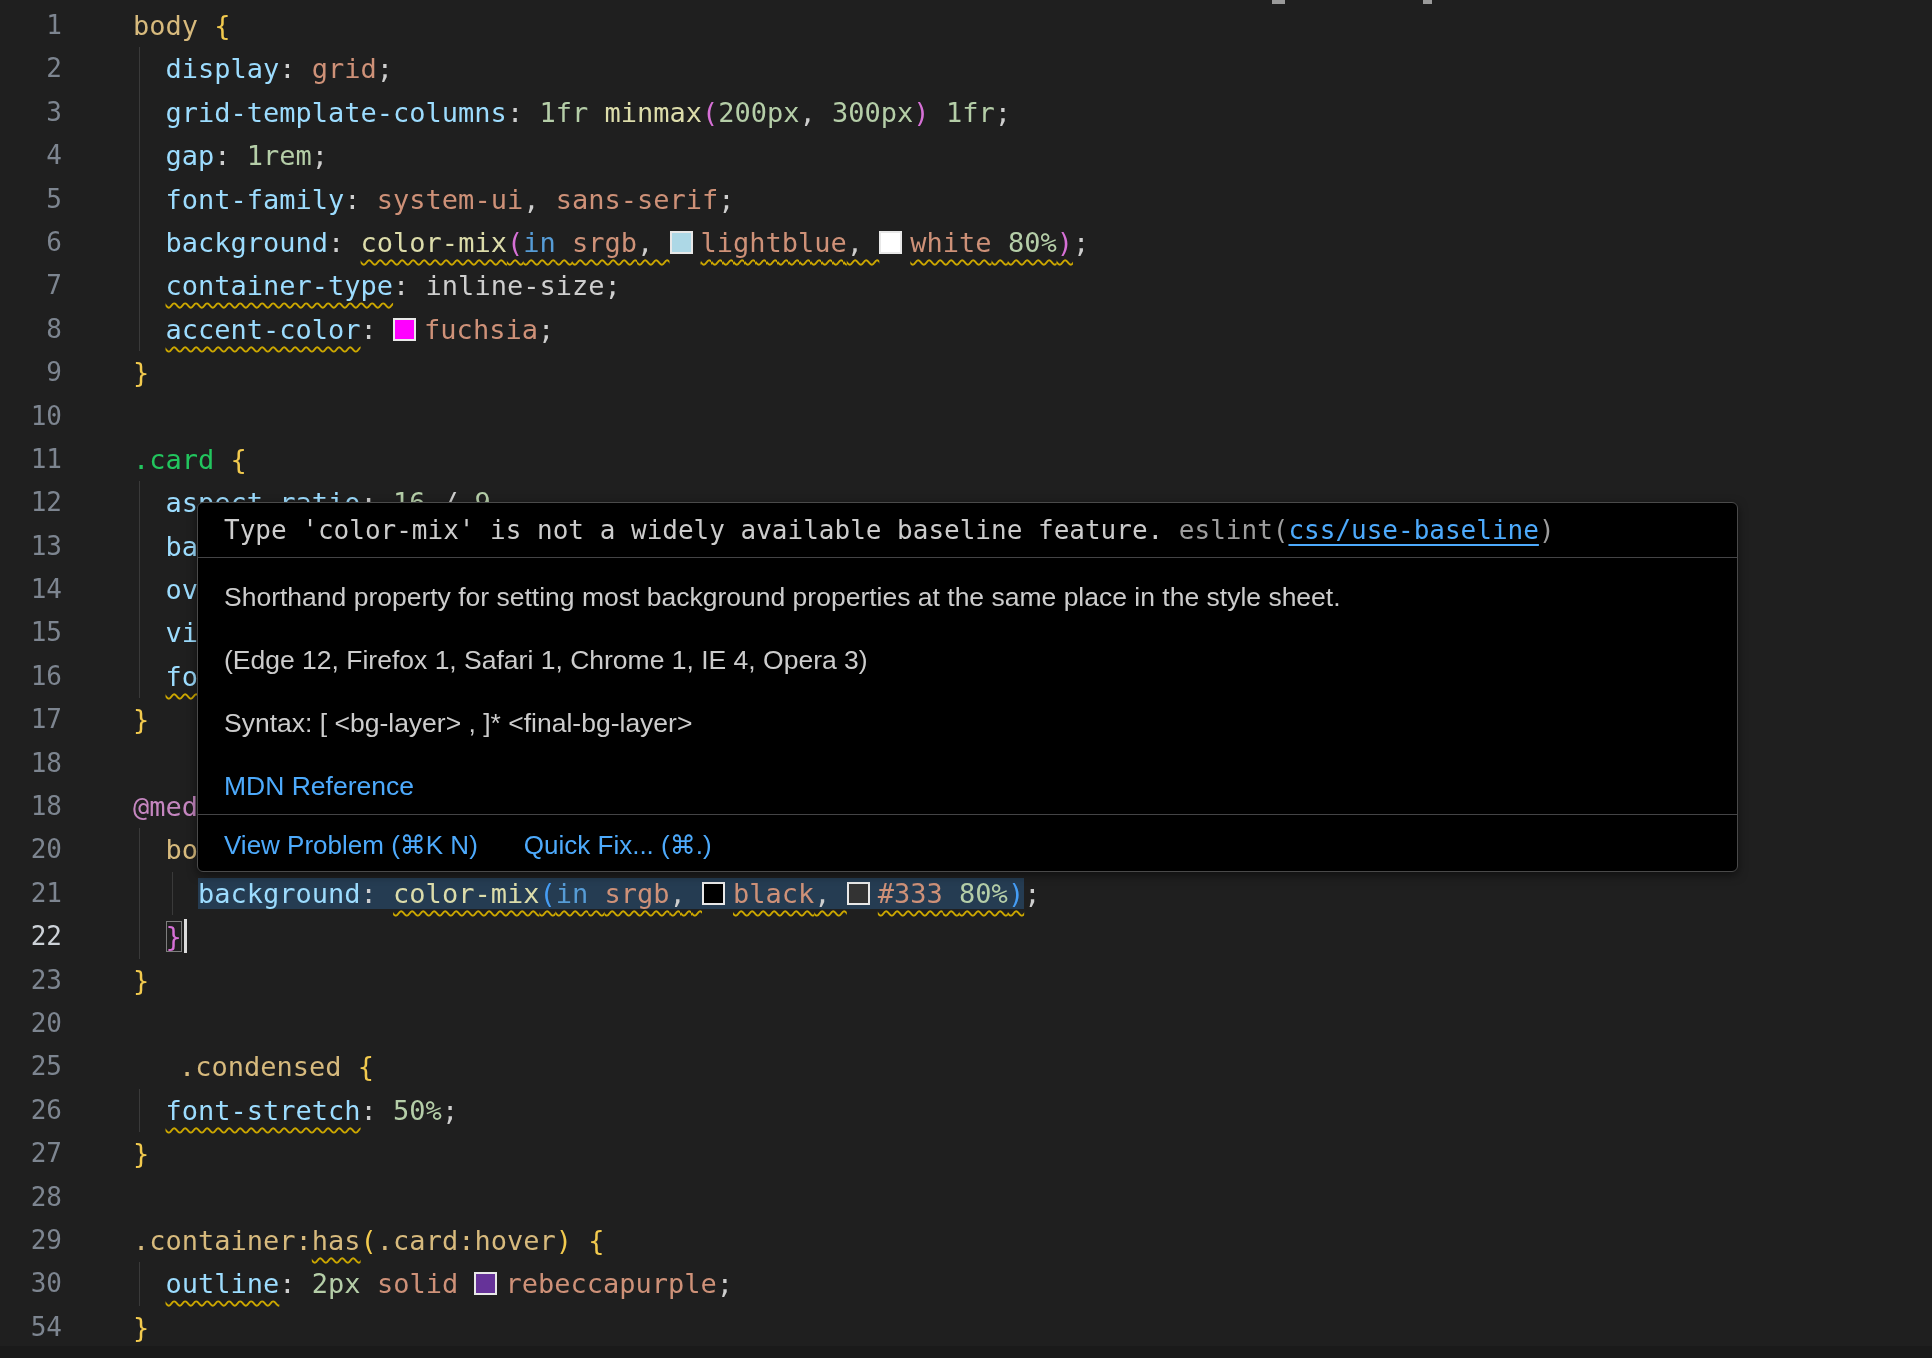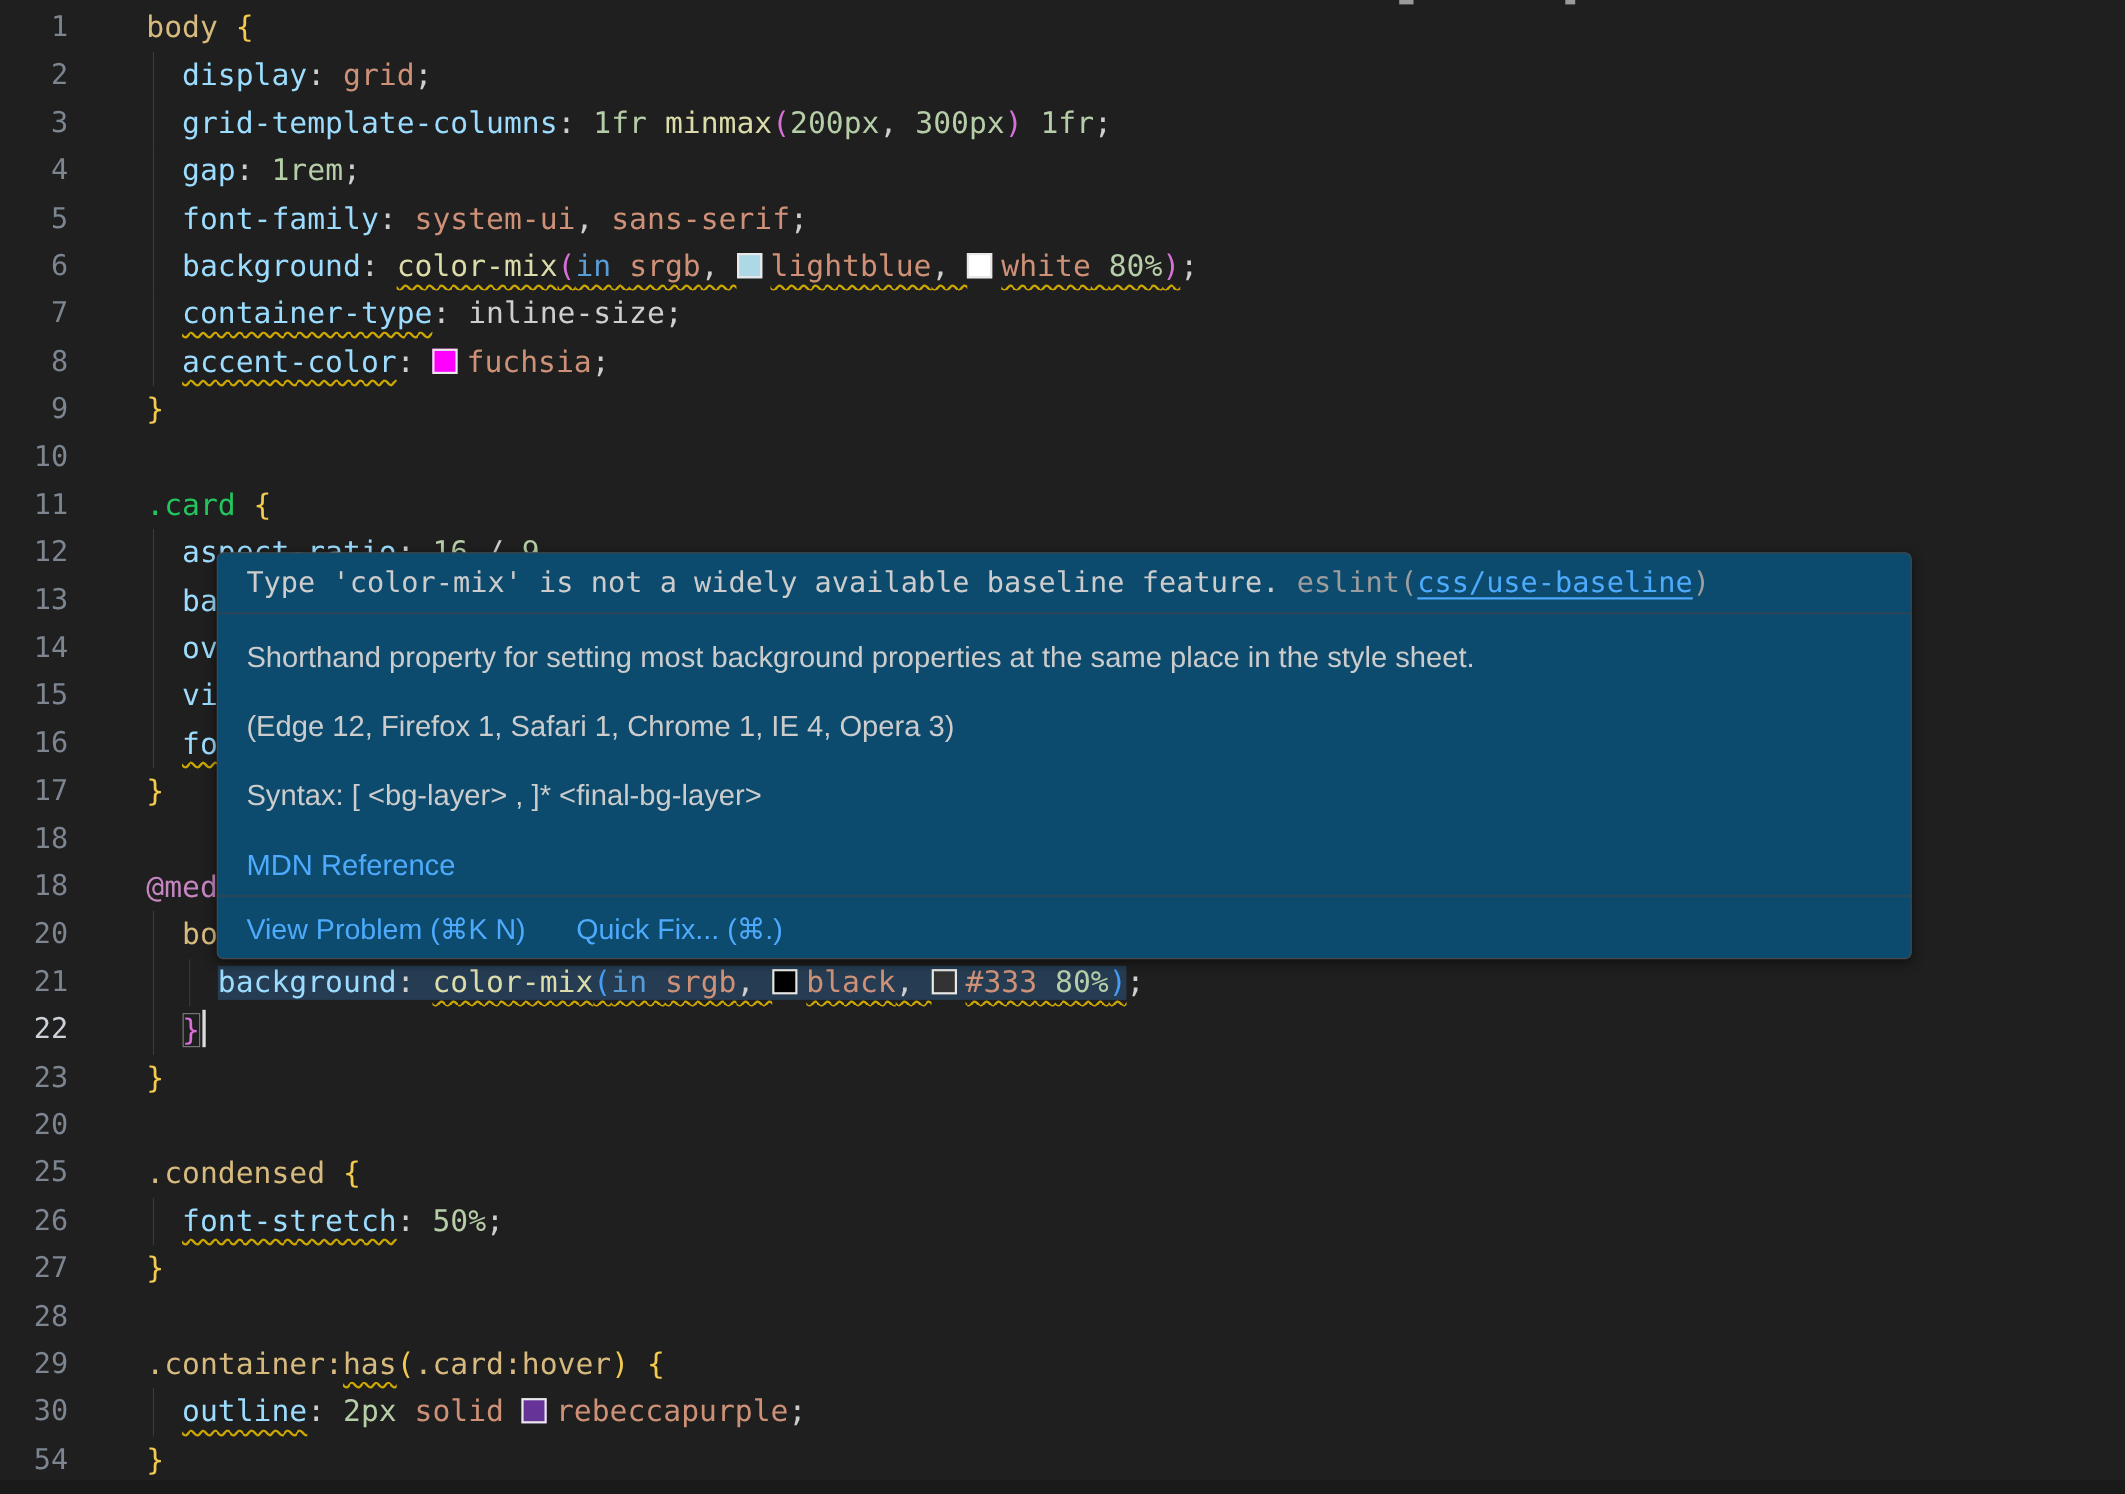--- a/index.html
+++ b/index.html
@@ -17,21 +17,21 @@
   .sq{text-decoration:underline wavy #cca700;text-decoration-thickness:2.4px;
       text-underline-offset:7px;text-decoration-skip-ink:none;}
   .hl{background:#253c52;}
   .box{outline:1.5px solid #7e7e7e;outline-offset:-1px;}
   .swatch{display:inline-block;width:23px;height:23px;border:2.5px solid #e8e8e8;
     box-sizing:border-box;vertical-align:-2px;margin-right:8px;}
   .cursor{display:inline-block;width:3px;height:34px;background:#dcdcdc;
     vertical-align:-7px;margin-left:2px;}
   
   #hover{position:absolute;left:197px;top:502px;width:1541px;height:370px;box-sizing:border-box;
-    background:#0c4a6e;border:1px solid #4a4a4a;border-radius:6px;
+    background:#000000;border:1px solid #4a4a4a;border-radius:6px;
     box-shadow:0 3px 10px rgba(0,0,0,.5);z-index:10;color:#cccccc;}
   #hover .diag{padding:12px 26px;font-size:26px;line-height:30px;
     font-family:"DejaVu Sans Mono",monospace;white-space:nowrap;overflow:hidden;}
   #hover .dim{color:#9d9d9d;}
   #hover a,.link{color:#4daafc;text-decoration:none;cursor:pointer;}
   #hover .rule-link{text-decoration:underline;text-underline-offset:5px;}
   .hr{height:1px;background:#444446;}
   #hover .docs{padding:24px 26px 13px 26px;font-family:"Liberation Sans","DejaVu Sans",sans-serif;
     font-size:26.5px;line-height:30px;}
   #hover .docs p{margin:0 0 33px 0;}
@@ -68,21 +68,21 @@
       <div class="line"><span class="ln">15</span><span class="guide" style="left: 139px;"></span><span class="tok" style="color: rgb(206, 206, 206);">  </span><span class="tok" style="color: rgb(156, 220, 254);">vi</span></div>
       <div class="line"><span class="ln">16</span><span class="guide" style="left: 139px;"></span><span class="tok" style="color: rgb(206, 206, 206);">  </span><span class="sq"><span class="tok" style="color: rgb(156, 220, 254);">fo</span></span></div>
       <div class="line"><span class="ln">17</span><span class="tok" style="color: rgb(242, 202, 78);">}</span></div>
       <div class="line"><span class="ln">18</span></div>
       <div class="line"><span class="ln">18</span><span class="tok" style="color: rgb(197, 134, 192);">@med</span></div>
       <div class="line"><span class="ln">20</span><span class="guide" style="left: 139px;"></span><span class="tok" style="color: rgb(206, 206, 206);">  </span><span class="tok" style="color: rgb(215, 186, 125);">bo</span></div>
       <div class="line"><span class="ln">21</span><span class="guide" style="left: 139px;"></span><span class="guide" style="left: 172px;"></span><span class="tok" style="color: rgb(206, 206, 206);">    </span><span class="hl"><span class="tok" style="color: rgb(156, 220, 254);">background</span><span class="tok" style="color: rgb(206, 206, 206);">: </span><span class="sq"><span class="tok" style="color: rgb(220, 220, 170);">color-mix</span><span class="tok" style="color: rgb(69, 157, 245);">(</span><span class="tok" style="color: rgb(86, 156, 214);">in</span><span class="tok" style="color: rgb(206, 206, 206);"> </span><span class="tok" style="color: rgb(206, 145, 120);">srgb</span><span class="tok" style="color: rgb(206, 206, 206);">, </span><span class="swatch" style="background: rgb(0, 0, 0);"></span><span class="tok" style="color: rgb(206, 145, 120);">black</span><span class="tok" style="color: rgb(206, 206, 206);">, </span><span class="swatch" style="background: rgb(51, 51, 51);"></span><span class="tok" style="color: rgb(206, 145, 120);">#333</span><span class="tok" style="color: rgb(206, 206, 206);"> </span><span class="tok" style="color: rgb(181, 206, 168);">80%</span><span class="tok" style="color: rgb(69, 157, 245);">)</span></span></span><span class="tok" style="color: rgb(206, 206, 206);">;</span></div>
       <div class="line"><span class="ln active">22</span><span class="guide" style="left: 139px;"></span><span class="tok" style="color: rgb(206, 206, 206);">  </span><span class="box"><span class="tok" style="color: rgb(214, 112, 214);">}</span></span><span class="cursor"></span></div>
       <div class="line"><span class="ln">23</span><span class="tok" style="color: rgb(242, 202, 78);">}</span></div>
       <div class="line"><span class="ln">20</span></div>
-      <div class="line"><span class="ln">25</span><span class="tok" style="color: rgb(215, 186, 125);">.condensed</span><span class="tok" style="color: rgb(206, 206, 206);"> </span><span class="tok" style="color: rgb(242, 202, 78);">{</span></div>
+      <div class="line"><span class="ln">25</span><span class="tok" style="color: rgb(215, 186, 125); margin-left: 46px;">.condensed</span><span class="tok" style="color: rgb(206, 206, 206);"> </span><span class="tok" style="color: rgb(242, 202, 78);">{</span></div>
       <div class="line"><span class="ln">26</span><span class="guide" style="left: 139px;"></span><span class="tok" style="color: rgb(206, 206, 206);">  </span><span class="sq"><span class="tok" style="color: rgb(156, 220, 254);">font-stretch</span></span><span class="tok" style="color: rgb(206, 206, 206);">: </span><span class="tok" style="color: rgb(181, 206, 168);">50%</span><span class="tok" style="color: rgb(206, 206, 206);">;</span></div>
       <div class="line"><span class="ln">27</span><span class="tok" style="color: rgb(242, 202, 78);">}</span></div>
       <div class="line"><span class="ln">28</span></div>
       <div class="line"><span class="ln">29</span><span class="tok" style="color: rgb(215, 186, 125);">.container:</span><span class="sq"><span class="tok" style="color: rgb(215, 186, 125);">has</span></span><span class="tok" style="color: rgb(242, 202, 78);">(</span><span class="tok" style="color: rgb(215, 186, 125);">.card:hover</span><span class="tok" style="color: rgb(242, 202, 78);">)</span><span class="tok" style="color: rgb(206, 206, 206);"> </span><span class="tok" style="color: rgb(242, 202, 78);">{</span></div>
       <div class="line"><span class="ln">30</span><span class="guide" style="left: 139px;"></span><span class="tok" style="color: rgb(206, 206, 206);">  </span><span class="sq"><span class="tok" style="color: rgb(156, 220, 254);">outline</span></span><span class="tok" style="color: rgb(206, 206, 206);">: </span><span class="tok" style="color: rgb(181, 206, 168);">2px</span><span class="tok" style="color: rgb(206, 206, 206);"> </span><span class="tok" style="color: rgb(206, 145, 120);">solid</span><span class="tok" style="color: rgb(206, 206, 206);"> </span><span class="swatch" style="background: rgb(102, 51, 153);"></span><span class="tok" style="color: rgb(206, 145, 120);">rebeccapurple</span><span class="tok" style="color: rgb(206, 206, 206);">;</span></div>
       <div class="line"><span class="ln">54</span><span class="tok" style="color: rgb(242, 202, 78);">}</span></div>
     </div>
 
   <div id="hover">
     <div class="diag"><span>Type 'color-mix' is not a widely available baseline feature. </span><span class="dim">eslint(</span><a class="rule-link">css/use-baseline</a><span class="dim">)</span></div>

